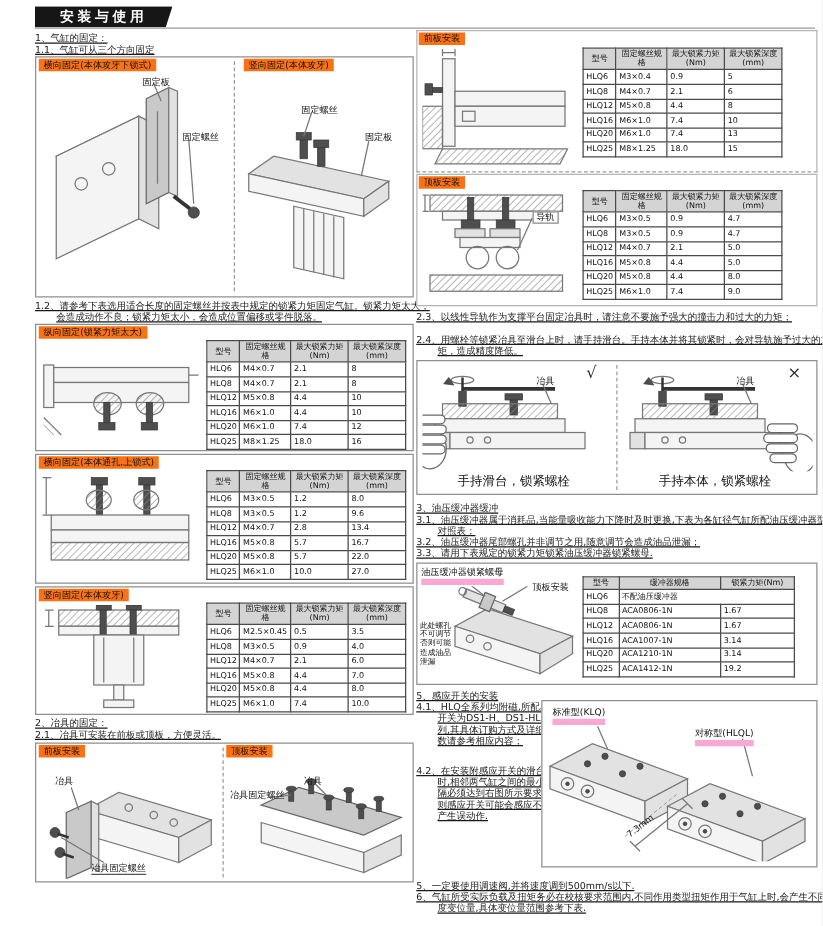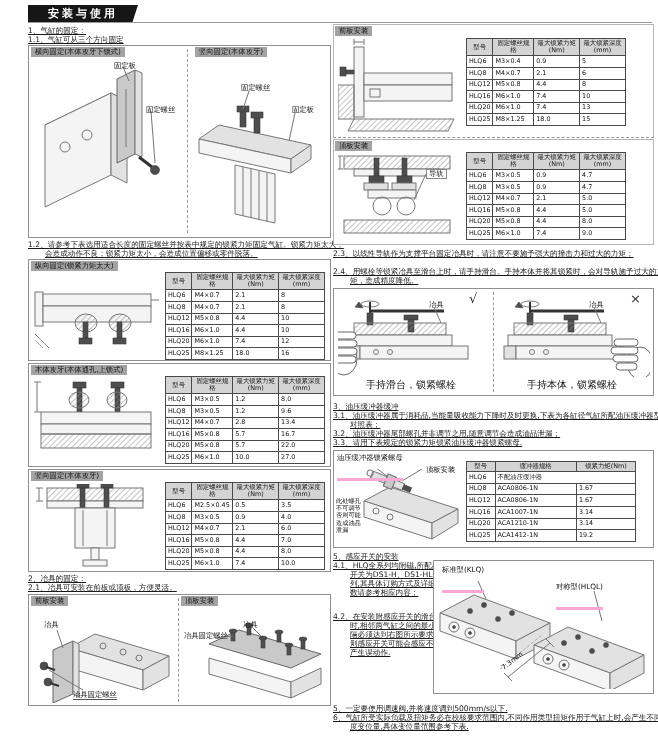--- a/index.html
+++ b/index.html
@@ -13,23 +13,23 @@
     background:#161616; color:#fff; font-weight:bold; font-size:11px;
     line-height:17px; text-align:center; letter-spacing:3px;
     clip-path:polygon(0 0,100% 0,95% 100%,0 100%);
   }
   .rule { position:absolute; left:28px; top:22px; width:624px; border-top:1.5px solid #9a9a9a; }
   .t { position:absolute; font-size:7.6px; line-height:9px; color:#1a1a1a;text-decoration:underline; }
   .hang { padding-left:17px; text-indent:-17px; }
   .box { position:absolute; border:1px solid #8f8f8f; background:#fff; }
   .box.dash-b { border:1px solid #b5b5b5; border-bottom:1px dashed #999; }
   .box.lite { border:1px solid #b5b5b5; }
-  .chip { position:absolute; background:#a3a3a3; color:#111; font-size:7.3px; line-height:10px; padding:0 4px; white-space:nowrap; z-index:3; }
+  .chip { position:absolute; background:#f97316; color:#111; font-size:7.3px; line-height:10px; padding:0 4px; white-space:nowrap; z-index:3; }
   .lbl { position:absolute; font-size:7.3px; line-height:8px; color:#111; white-space:nowrap; z-index:3; }
-  .lbl.ul { border-bottom:3px solid #f9a8d4; padding-bottom:16px; }
+  .lbl.ul { border-bottom:5px solid #f9a8d4; padding-bottom:1px; }
   .vdash { position:absolute; width:0; border-left:1px dashed #9a9a9a; z-index:1; }
   .tb { border-collapse:collapse; position:absolute; background:#fff; table-layout:fixed; z-index:2; }
   .tb td { border:1px solid #4a4a4a; font-size:6.4px; line-height:7.2px; padding:1px 2px; color:#111; overflow:hidden; }
   .tb thead td { background:#d4d4d4; text-align:center; padding:1px 1px; }
   .tb tbody td { height:8.6px; white-space:nowrap; }
   .mark { position:absolute; font-size:13px; line-height:13px; color:#2e2e2e; z-index:3; }
   .note { position:absolute; font-size:6.2px; line-height:7.2px; white-space:pre-line; color:#111; z-index:3; }
   .gapdim { position:absolute; font-size:7px; color:#111; transform:rotate(-38deg); z-index:3; }
   .caption { position:absolute; font-size:10px; color:#111; white-space:nowrap; z-index:3; }
   svg.diag { position:absolute; z-index:1; }
@@ -172,21 +172,21 @@
             <td>HLQ25</td>
             <td>M8×1.25</td>
             <td>18.0</td>
             <td>16</td>
           </tr>
         </tbody>
     </table>
   </div>
 
   <div class="box" style="left:28px;top:363px;width:301px;height:102px">
-    <div class="chip" style="left:2px;top:1px">本体攻牙(本体通孔,上锁式)</div>
+    <div class="chip" style="left:2px;top:1px">横向固定(本体通孔,上锁式)</div>
     <svg class="diag" style="left:4px;top:14px" width="126" height="86" viewBox="0 0 126 86">
       <rect class="fd" x="40" y="4" width="13" height="6"></rect>
         <rect class="fd" x="44" y="10" width="5" height="24"></rect>
       <ellipse class="ht" cx="46" cy="22" rx="10" ry="8"></ellipse>
       <rect class="fd" x="78" y="4" width="13" height="6"></rect>
         <rect class="fd" x="82" y="10" width="5" height="24"></rect>
       <ellipse class="ht" cx="84" cy="22" rx="10" ry="8"></ellipse>
       <rect class="f0" x="8" y="34" width="110" height="12"></rect>
       <rect class="f0" x="8" y="46" width="110" height="10"></rect>
       <rect class="ht" x="8" y="56" width="110" height="14"></rect>

